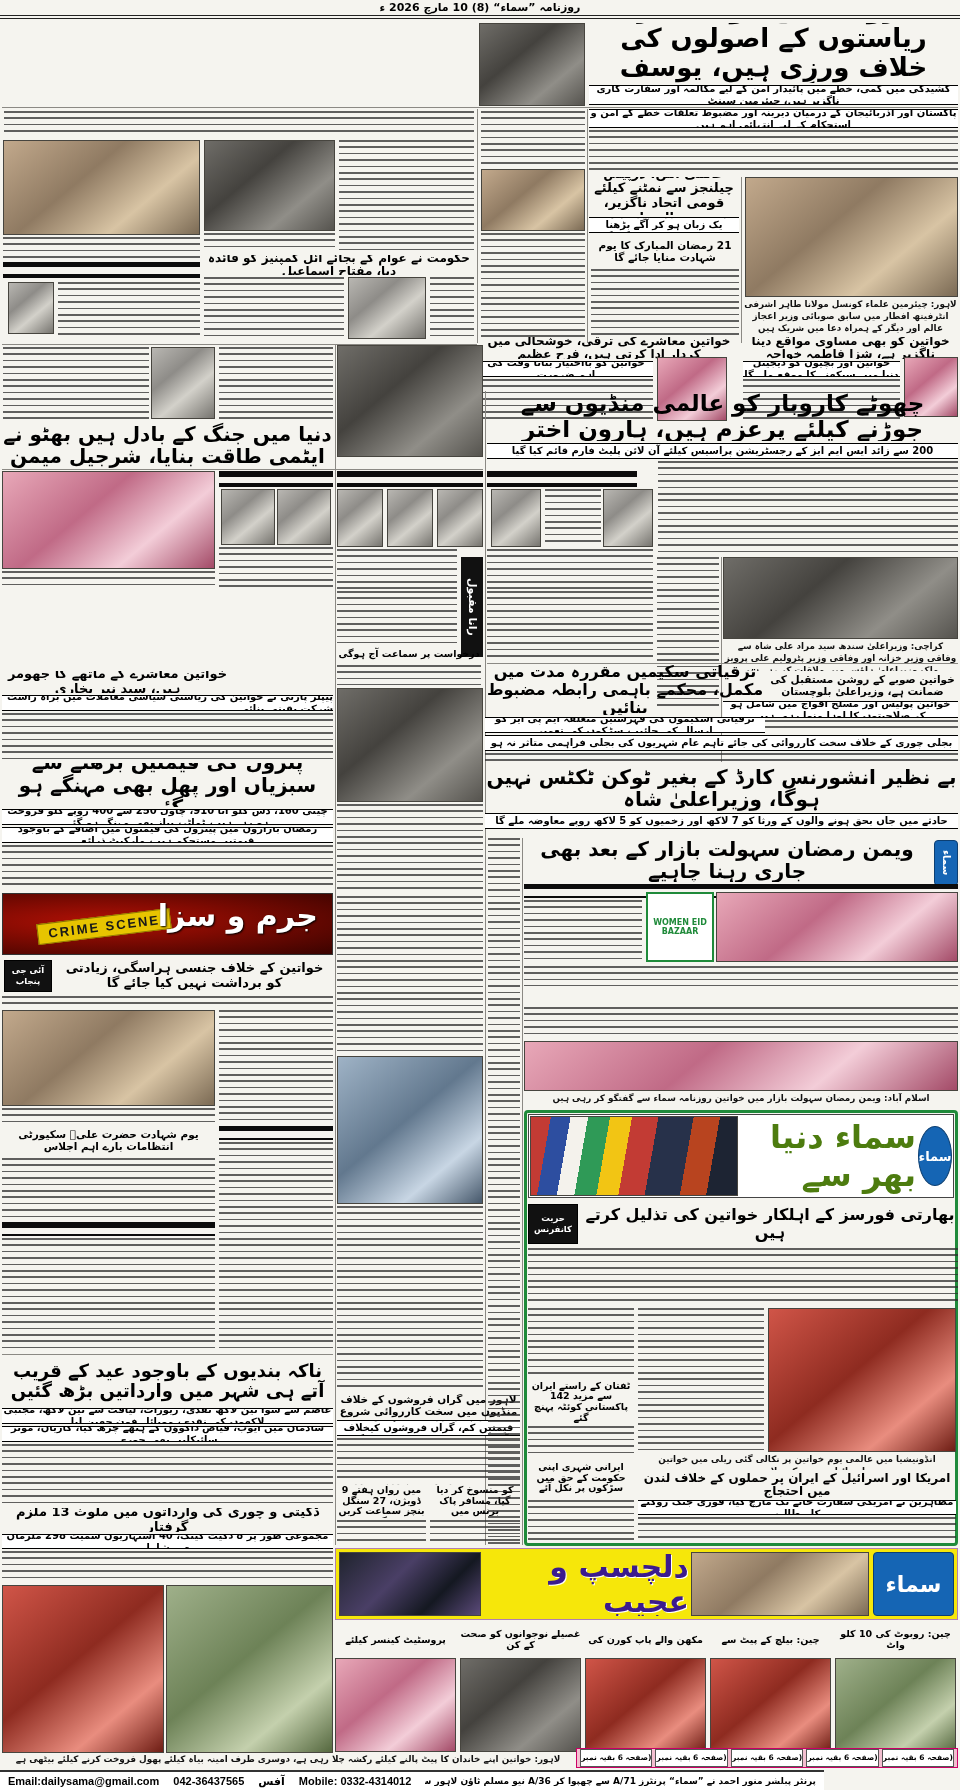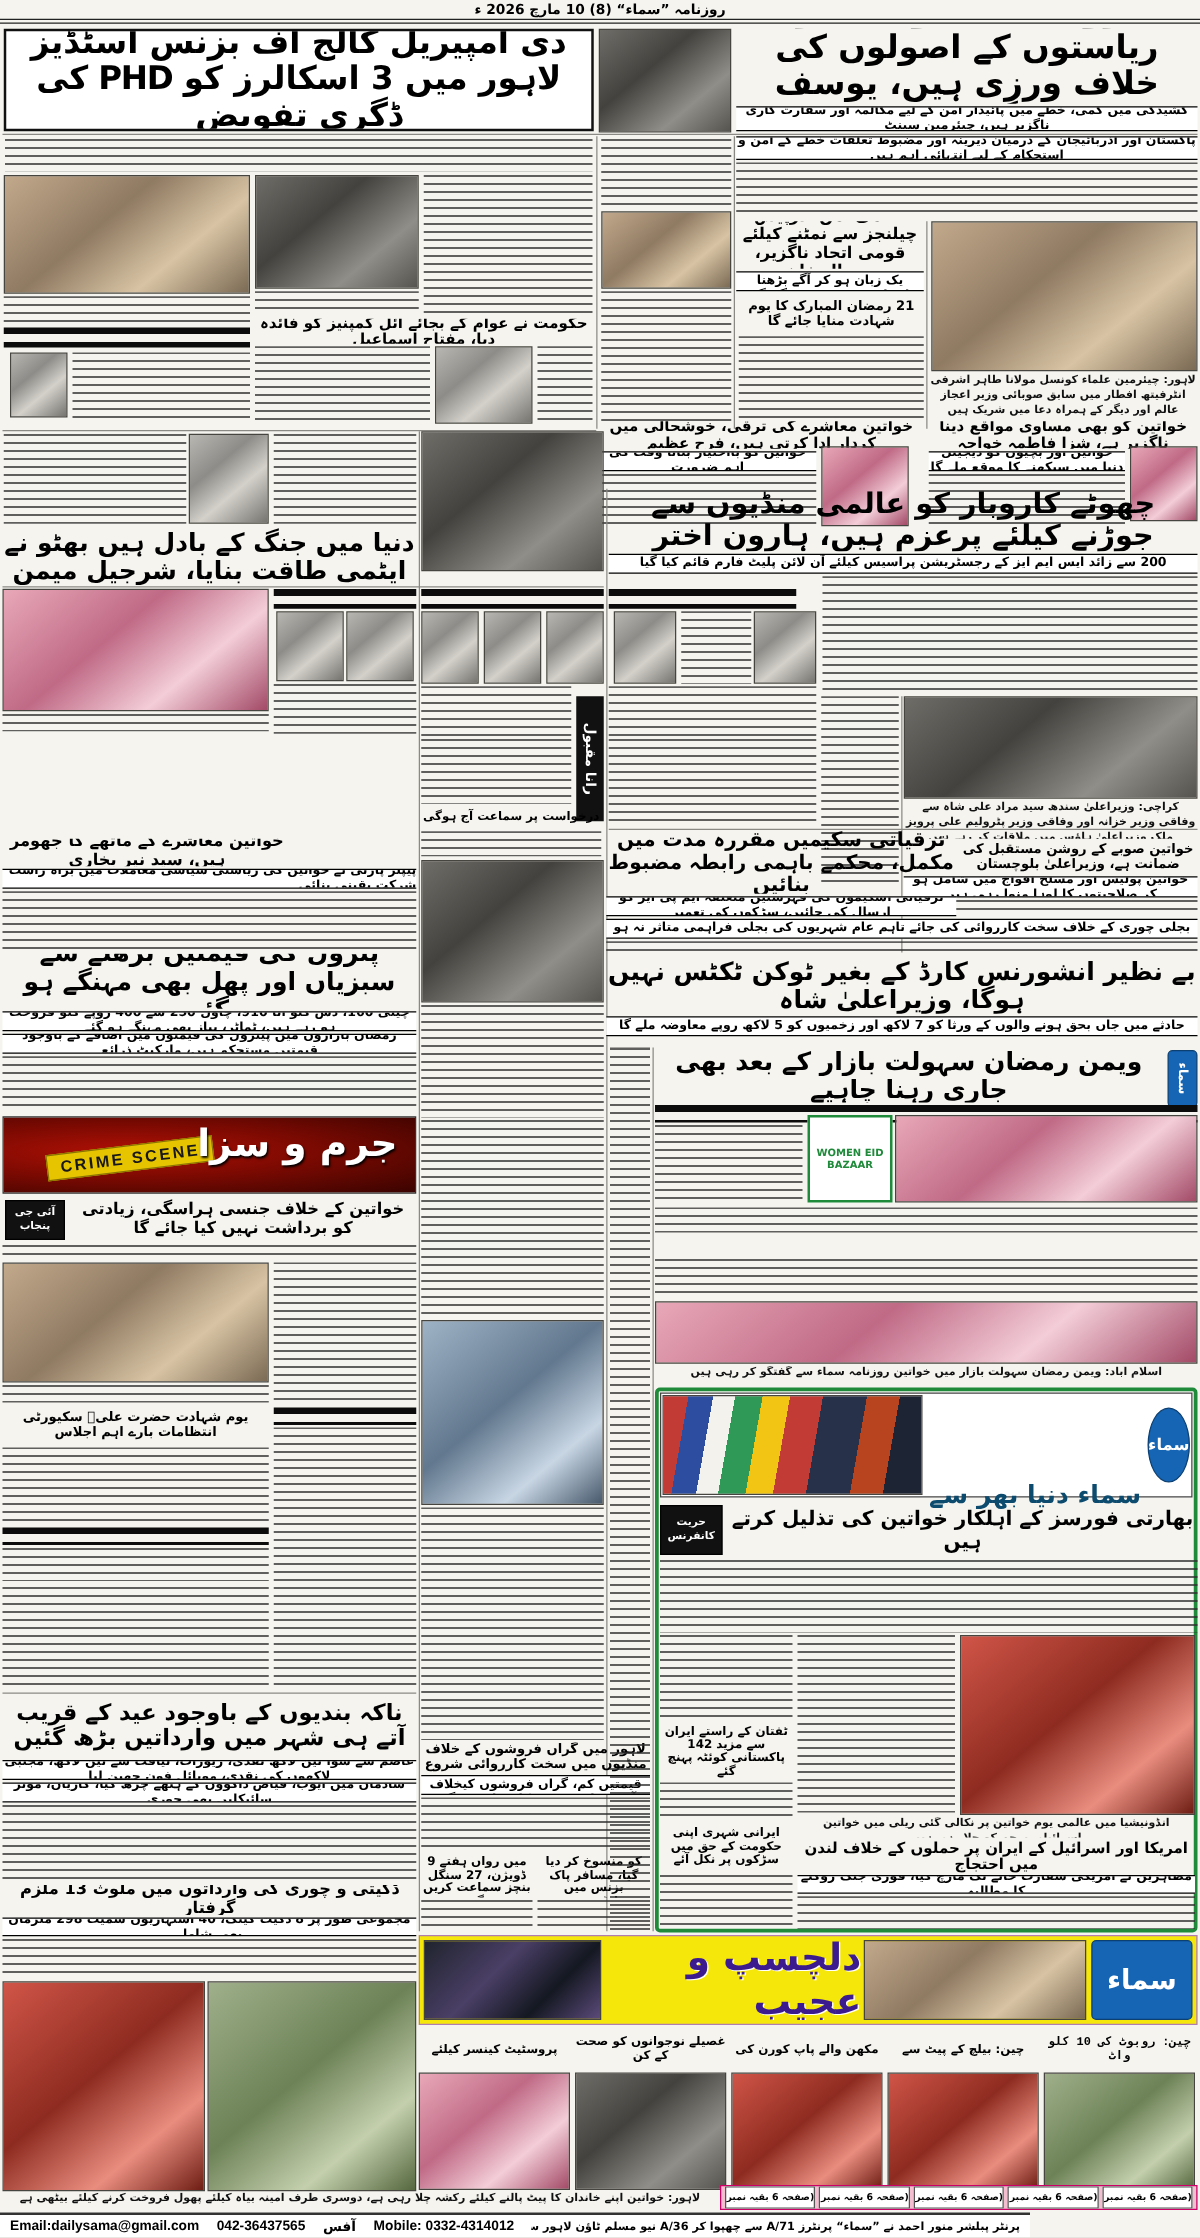--- a/index.html
+++ b/index.html
@@ -46,21 +46,21 @@
   .masthead{border-bottom:4px double #222;background:#f5f4ef;display:flex;align-items:center;justify-content:center;
             font-size:11px;font-weight:700;}
   .crime{background:radial-gradient(ellipse at 30% 45%,#b01005 0%,#7c0a02 45%,#3a0300 100%);
          border:1px solid #333;}
   .tape{position:absolute;left:34px;top:22px;background:#e7c400;color:#181818;font-weight:700;
         font-size:13px;letter-spacing:2px;padding:2px 10px;transform:rotate(-7deg);border:1px solid #8a7400;}
   .crime-title{position:absolute;right:14px;top:4px;color:#fff;font-size:30px;font-weight:700;
                text-shadow:1px 1px 2px #000;}
   .world-box{border:3px solid #1f8a3a;border-radius:4px;}
   .banner-white{background:#fff;border:1px solid #444;}
-  .world-title{color:#0c4a6e;font-size:20px;font-weight:700;display:flex;align-items:center;justify-content:center;margin-top:39px;}
+  .world-title{color:#4d7c0f;font-size:32px;font-weight:700;display:flex;align-items:center;justify-content:center;}
   .blue-logo{background:#1565b4;color:#fff;font-weight:700;display:flex;align-items:center;justify-content:center;
              border:1.5px solid #0c3f72;border-radius:4px;}
   .odd-banner{background:#f6e70a;border:1.5px solid #b07fb0;}
   .odd-title{color:#3b1b8e;font-size:30px;font-weight:700;display:flex;align-items:center;justify-content:center;
              text-shadow:1px 1px 0 #fff;}
   .pinkstrip{background:#f3bfd0;border:1px solid #c06;display:flex;align-items:center;gap:3px;padding:1px 3px;}
   .pinkbox{flex:1;background:#fff;border:1px solid #555;font-size:7.5px;font-weight:700;text-align:center;
            white-space:nowrap;overflow:hidden;line-height:2.1;}
   .poster{background:#fff;border:2px solid #1f8a3a;font-size:8px;font-weight:700;color:#1f8a3a;
           display:flex;align-items:center;justify-content:center;text-align:center;}
@@ -68,21 +68,20 @@
              padding:0 8px;gap:14px;font-weight:700;font-size:11px;}
   .bottombar .ur{direction:rtl;font-size:9px;flex:1;text-align:right;white-space:nowrap;overflow:hidden;}
 </style>
 </head>
 <body>
 
 <div class="page">
 
   <div class="abs masthead" style="left:0;top:0;width:960px;height:19px;">روزنامہ ”سماء“ (8) 10 مارچ 2026 ء</div>
 
-  <div class="abs hl f26 boxed" style="left:3px;top:23px;width:472px;height:82px;">دی امپیریل کالج آف بزنس اسٹڈیز لاہور میں 3 اسکالرز کو PHD کی ڈگری تفویض</div>
   <div class="abs photo g-dark" style="left:479px;top:23px;width:106px;height:83px;"></div>
   <div class="abs hl f26" style="left:589px;top:23px;width:369px;height:60px;">ڈرون حملے خود مختار ریاستوں کے اصولوں کی خلاف ورزی ہیں، یوسف گیلانی</div>
   <div class="abs sub" style="left:589px;top:85px;width:369px;height:20px;">کشیدگی میں کمی، خطے میں پائیدار امن کے لیے مکالمہ اور سفارت کاری ناگزیر ہیں، چیئرمین سینٹ</div>
   <div class="abs hrr" style="left:2px;top:107px;width:956px;height:1px;"></div>
 
   <div class="abs lines" style="left:4px;top:111px;width:470px;height:26px;"></div>
   <div class="abs photo g-warm" style="left:3px;top:140px;width:197px;height:95px;"></div>
   <div class="abs lines" style="left:3px;top:237px;width:197px;height:22px;"></div>
   <div class="abs photo g-dark" style="left:204px;top:140px;width:131px;height:91px;"></div>
   <div class="abs lines" style="left:204px;top:233px;width:131px;height:18px;"></div>
@@ -251,21 +250,21 @@
   <div class="abs hl f12" style="left:638px;top:1472px;width:318px;height:26px;">امریکا اور اسرائیل کے ایران پر حملوں کے خلاف لندن میں احتجاج</div>
   <div class="abs sub" style="left:638px;top:1500px;width:318px;height:15px;">مظاہرین نے امریکی سفارت خانے تک مارچ کیا، فوری جنگ روکنے کا مطالبہ</div>
   <div class="abs lines" style="left:638px;top:1517px;width:318px;height:26px;"></div>
 
   <div class="abs odd-banner" style="left:335px;top:1548px;width:623px;height:72px;"></div>
   <div class="abs photo g-dino" style="left:339px;top:1552px;width:142px;height:64px;"></div>
   <div class="abs odd-title" style="left:485px;top:1552px;width:204px;height:64px;">دلچسپ و عجیب</div>
   <div class="abs photo g-warm" style="left:691px;top:1552px;width:178px;height:64px;"></div>
   <div class="abs blue-logo" style="left:873px;top:1552px;width:81px;height:64px;font-size:22px;">سماء</div>
 
-  <div class="abs hl f10" style="left:835px;top:1624px;width:121px;height:32px;font-family:Liberation Mono, monospace;">چین: روبوٹ کی 10 کلو واٹ</div>
+  <div class="abs hl f10" style="left:835px;top:1624px;width:121px;height:32px;">چین: روبوٹ کی 10 کلو واٹ</div>
   <div class="abs photo g-green" style="left:835px;top:1658px;width:121px;height:94px;"></div>
   <div class="abs hl f10" style="left:710px;top:1624px;width:121px;height:32px;">چین: بیلچ کے پیٹ سے</div>
   <div class="abs photo g-red" style="left:710px;top:1658px;width:121px;height:94px;"></div>
   <div class="abs hl f10" style="left:585px;top:1624px;width:121px;height:32px;">مکھن والے پاپ کورن کی</div>
   <div class="abs photo g-red" style="left:585px;top:1658px;width:121px;height:94px;"></div>
   <div class="abs hl f10" style="left:460px;top:1624px;width:121px;height:32px;">غصیلے نوجوانوں کو صحت کے کن</div>
   <div class="abs photo g-dark" style="left:460px;top:1658px;width:121px;height:94px;"></div>
   <div class="abs hl f10" style="left:335px;top:1624px;width:121px;height:32px;">پروسٹیٹ کینسر کیلئے</div>
   <div class="abs photo g-pink" style="left:335px;top:1658px;width:121px;height:94px;"></div>
 

